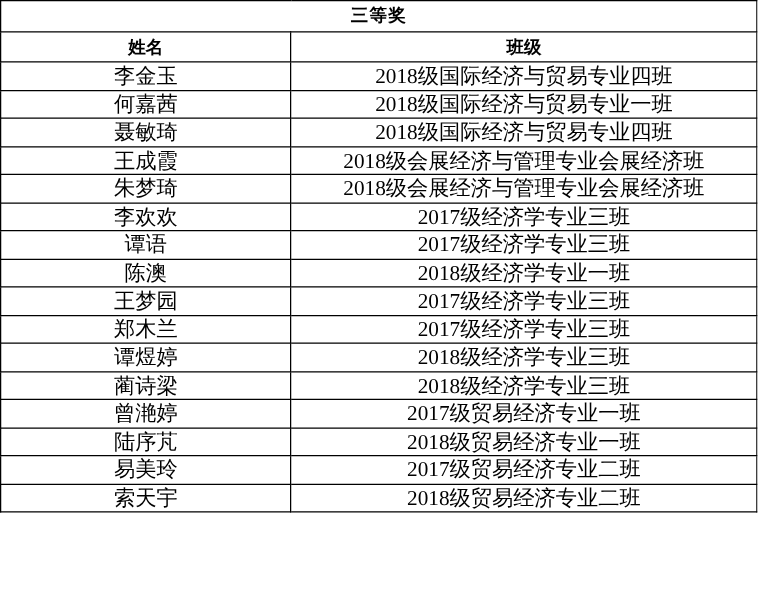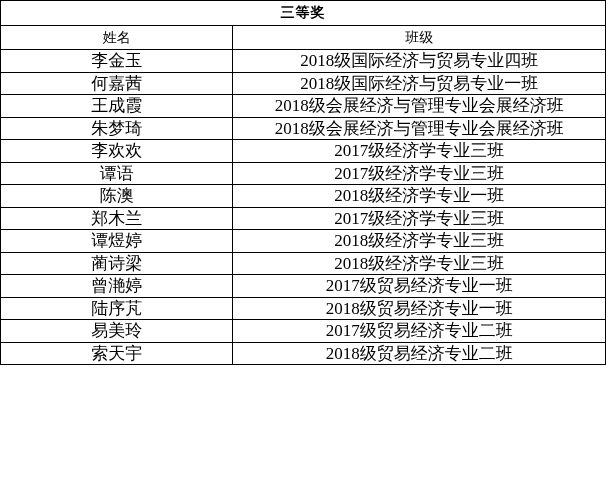--- a/index.html
+++ b/index.html
@@ -35,21 +35,21 @@
   }
   tr.title-row td {
     height: 24px;
     font-size: 14px;
     font-weight: bold;
     letter-spacing: 1px;
   }
   tr.header-row th {
     height: 23px;
     font-size: 14px;
-    font-weight: normal;
+    font-weight: bold;
   }
   tr.data-row td {
     height: 21.5px;
     font-size: 17px;
     line-height: 21px;
     white-space: nowrap;
   }
   .col-name { width: 232px; }
   .col-class { width: 372px; }
 </style>
@@ -73,38 +73,46 @@
 
       <tr class="data-row">
         <td>李金玉</td>
         <td>2018级国际经济与贸易专业四班</td>
       </tr>
       <tr class="data-row">
         <td>何嘉茜</td>
         <td>2018级国际经济与贸易专业一班</td>
       </tr>
       <tr class="data-row">
+        <td>聂敏琦</td>
+        <td>2018级国际经济与贸易专业四班</td>
+      </tr>
+      <tr class="data-row">
         <td>王成霞</td>
         <td>2018级会展经济与管理专业会展经济班</td>
       </tr>
       <tr class="data-row">
         <td>朱梦琦</td>
         <td>2018级会展经济与管理专业会展经济班</td>
       </tr>
       <tr class="data-row">
         <td>李欢欢</td>
         <td>2017级经济学专业三班</td>
       </tr>
       <tr class="data-row">
         <td>谭语</td>
         <td>2017级经济学专业三班</td>
       </tr>
       <tr class="data-row">
         <td>陈澳</td>
         <td>2018级经济学专业一班</td>
+      </tr>
+      <tr class="data-row">
+        <td>王梦园</td>
+        <td>2017级经济学专业三班</td>
       </tr>
       <tr class="data-row">
         <td>郑木兰</td>
         <td>2017级经济学专业三班</td>
       </tr>
       <tr class="data-row">
         <td>谭煜婷</td>
         <td>2018级经济学专业三班</td>
       </tr>
       <tr class="data-row">

